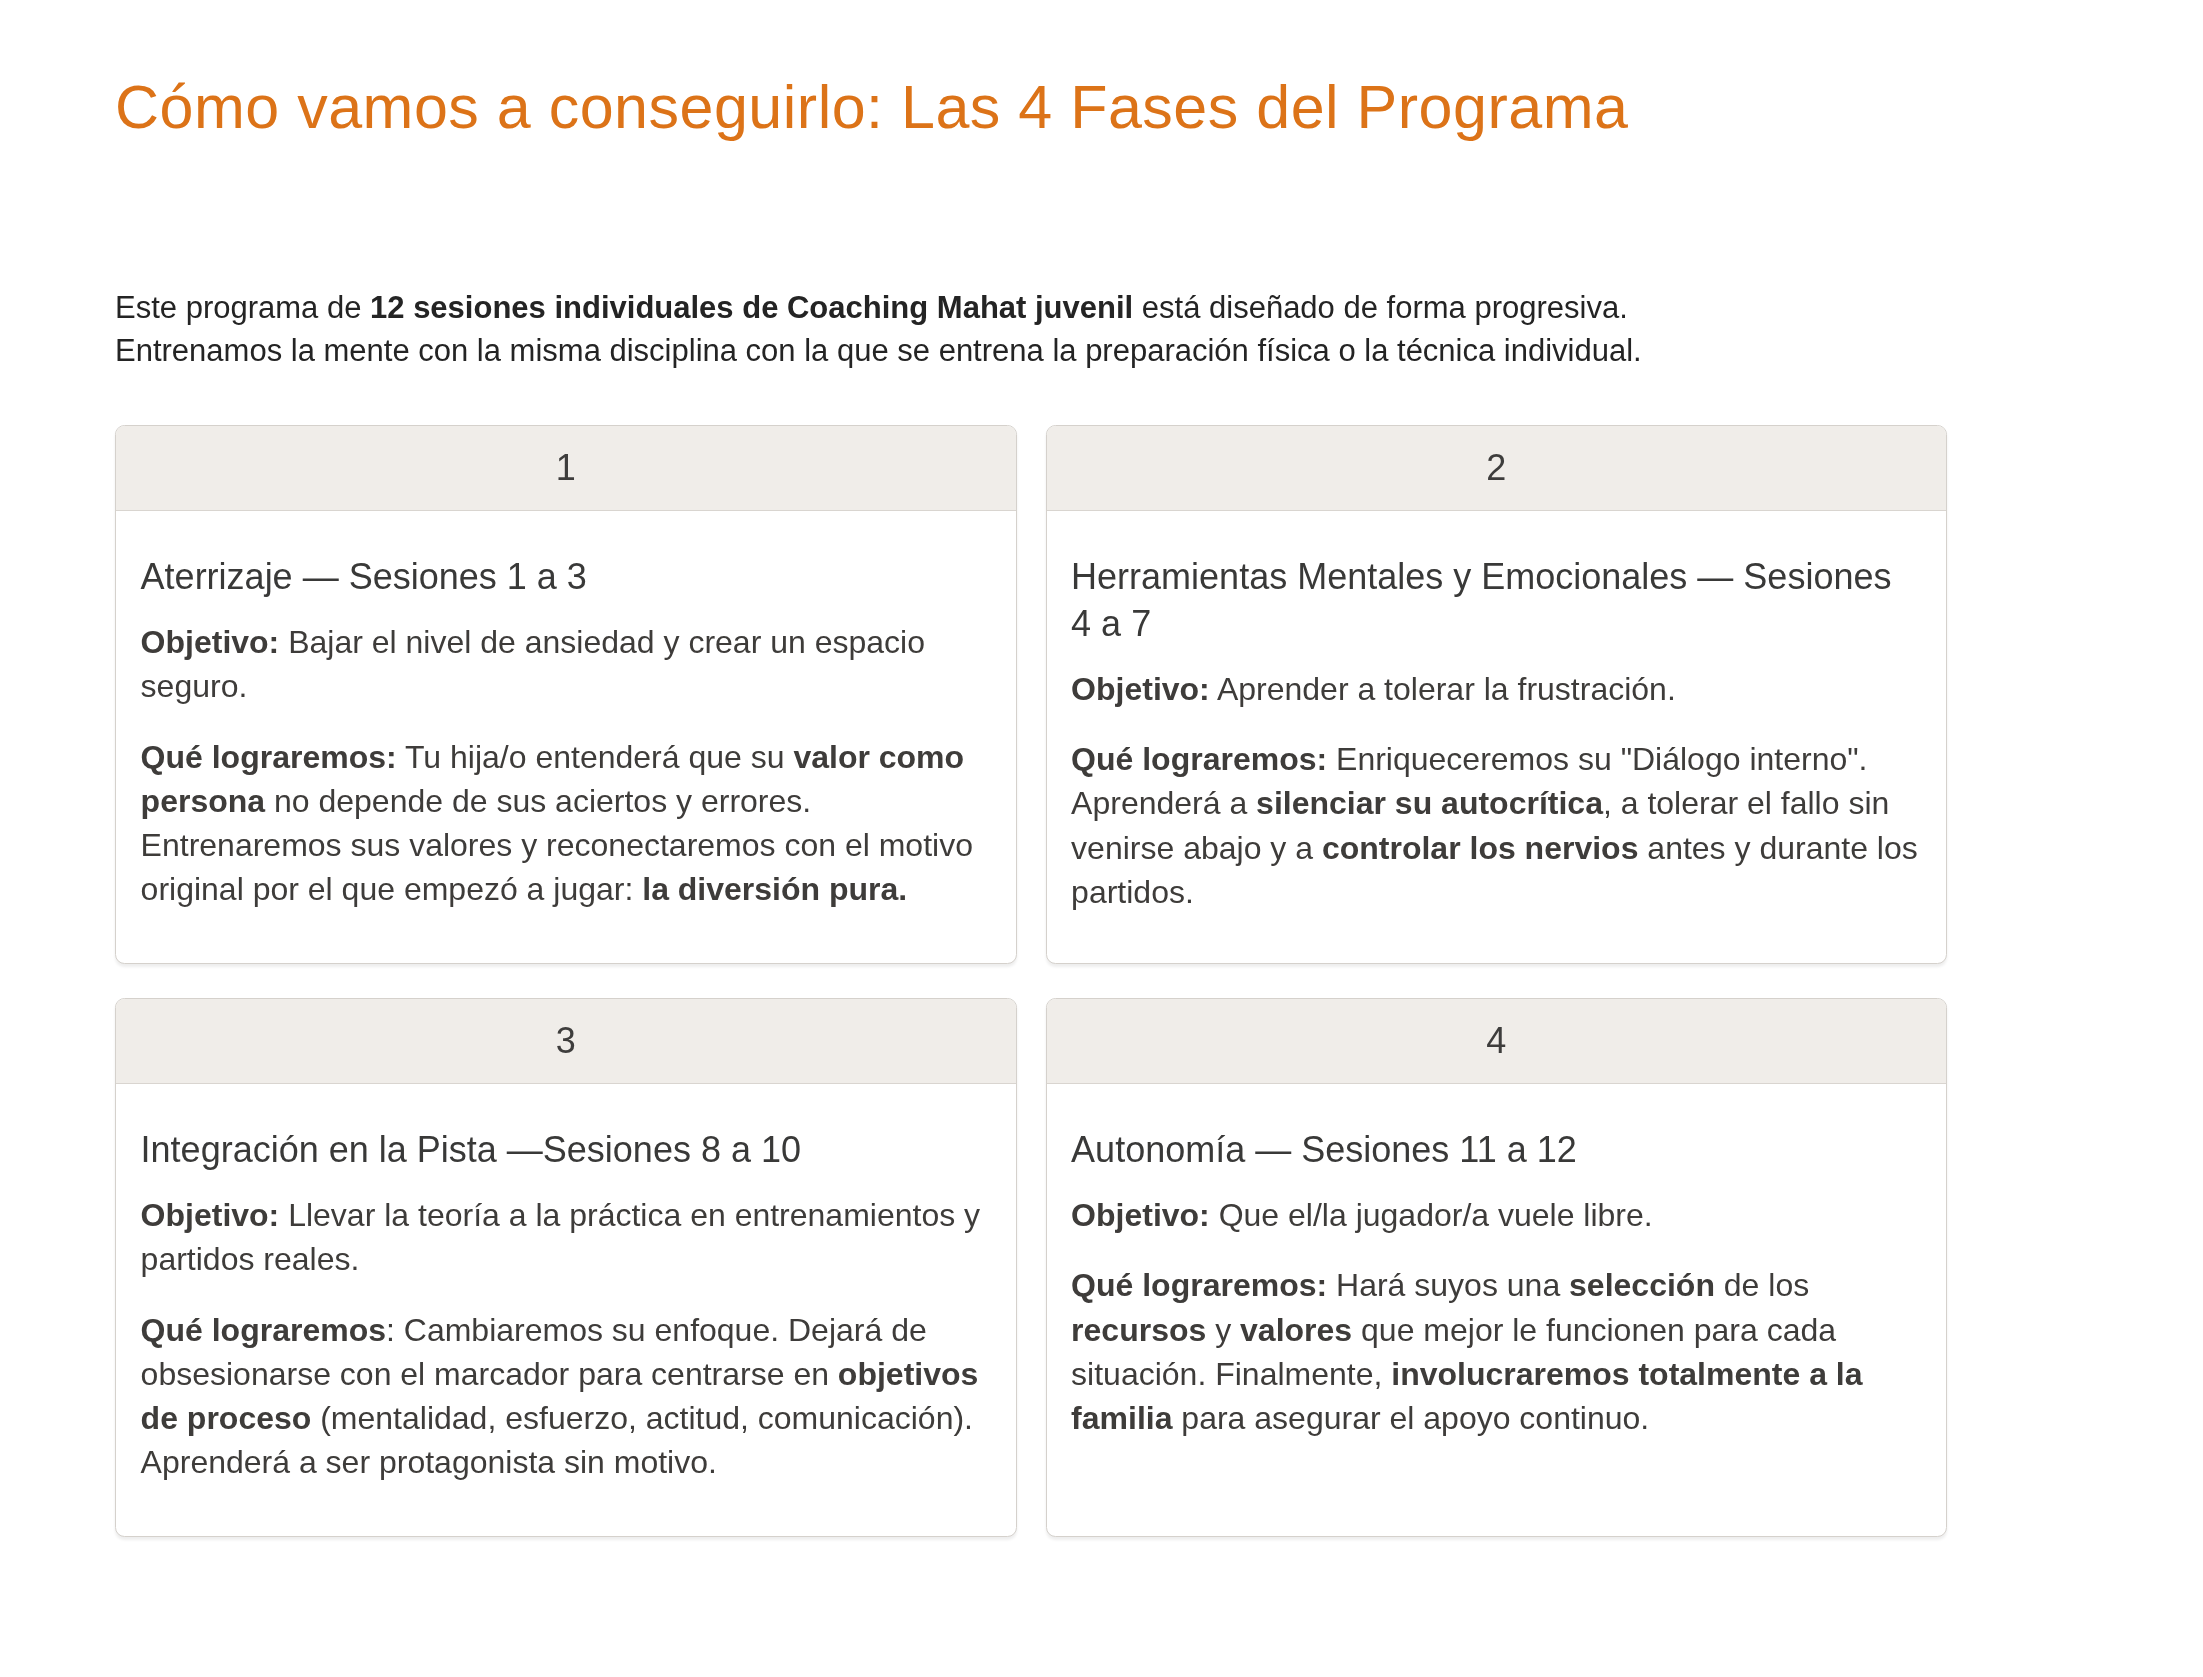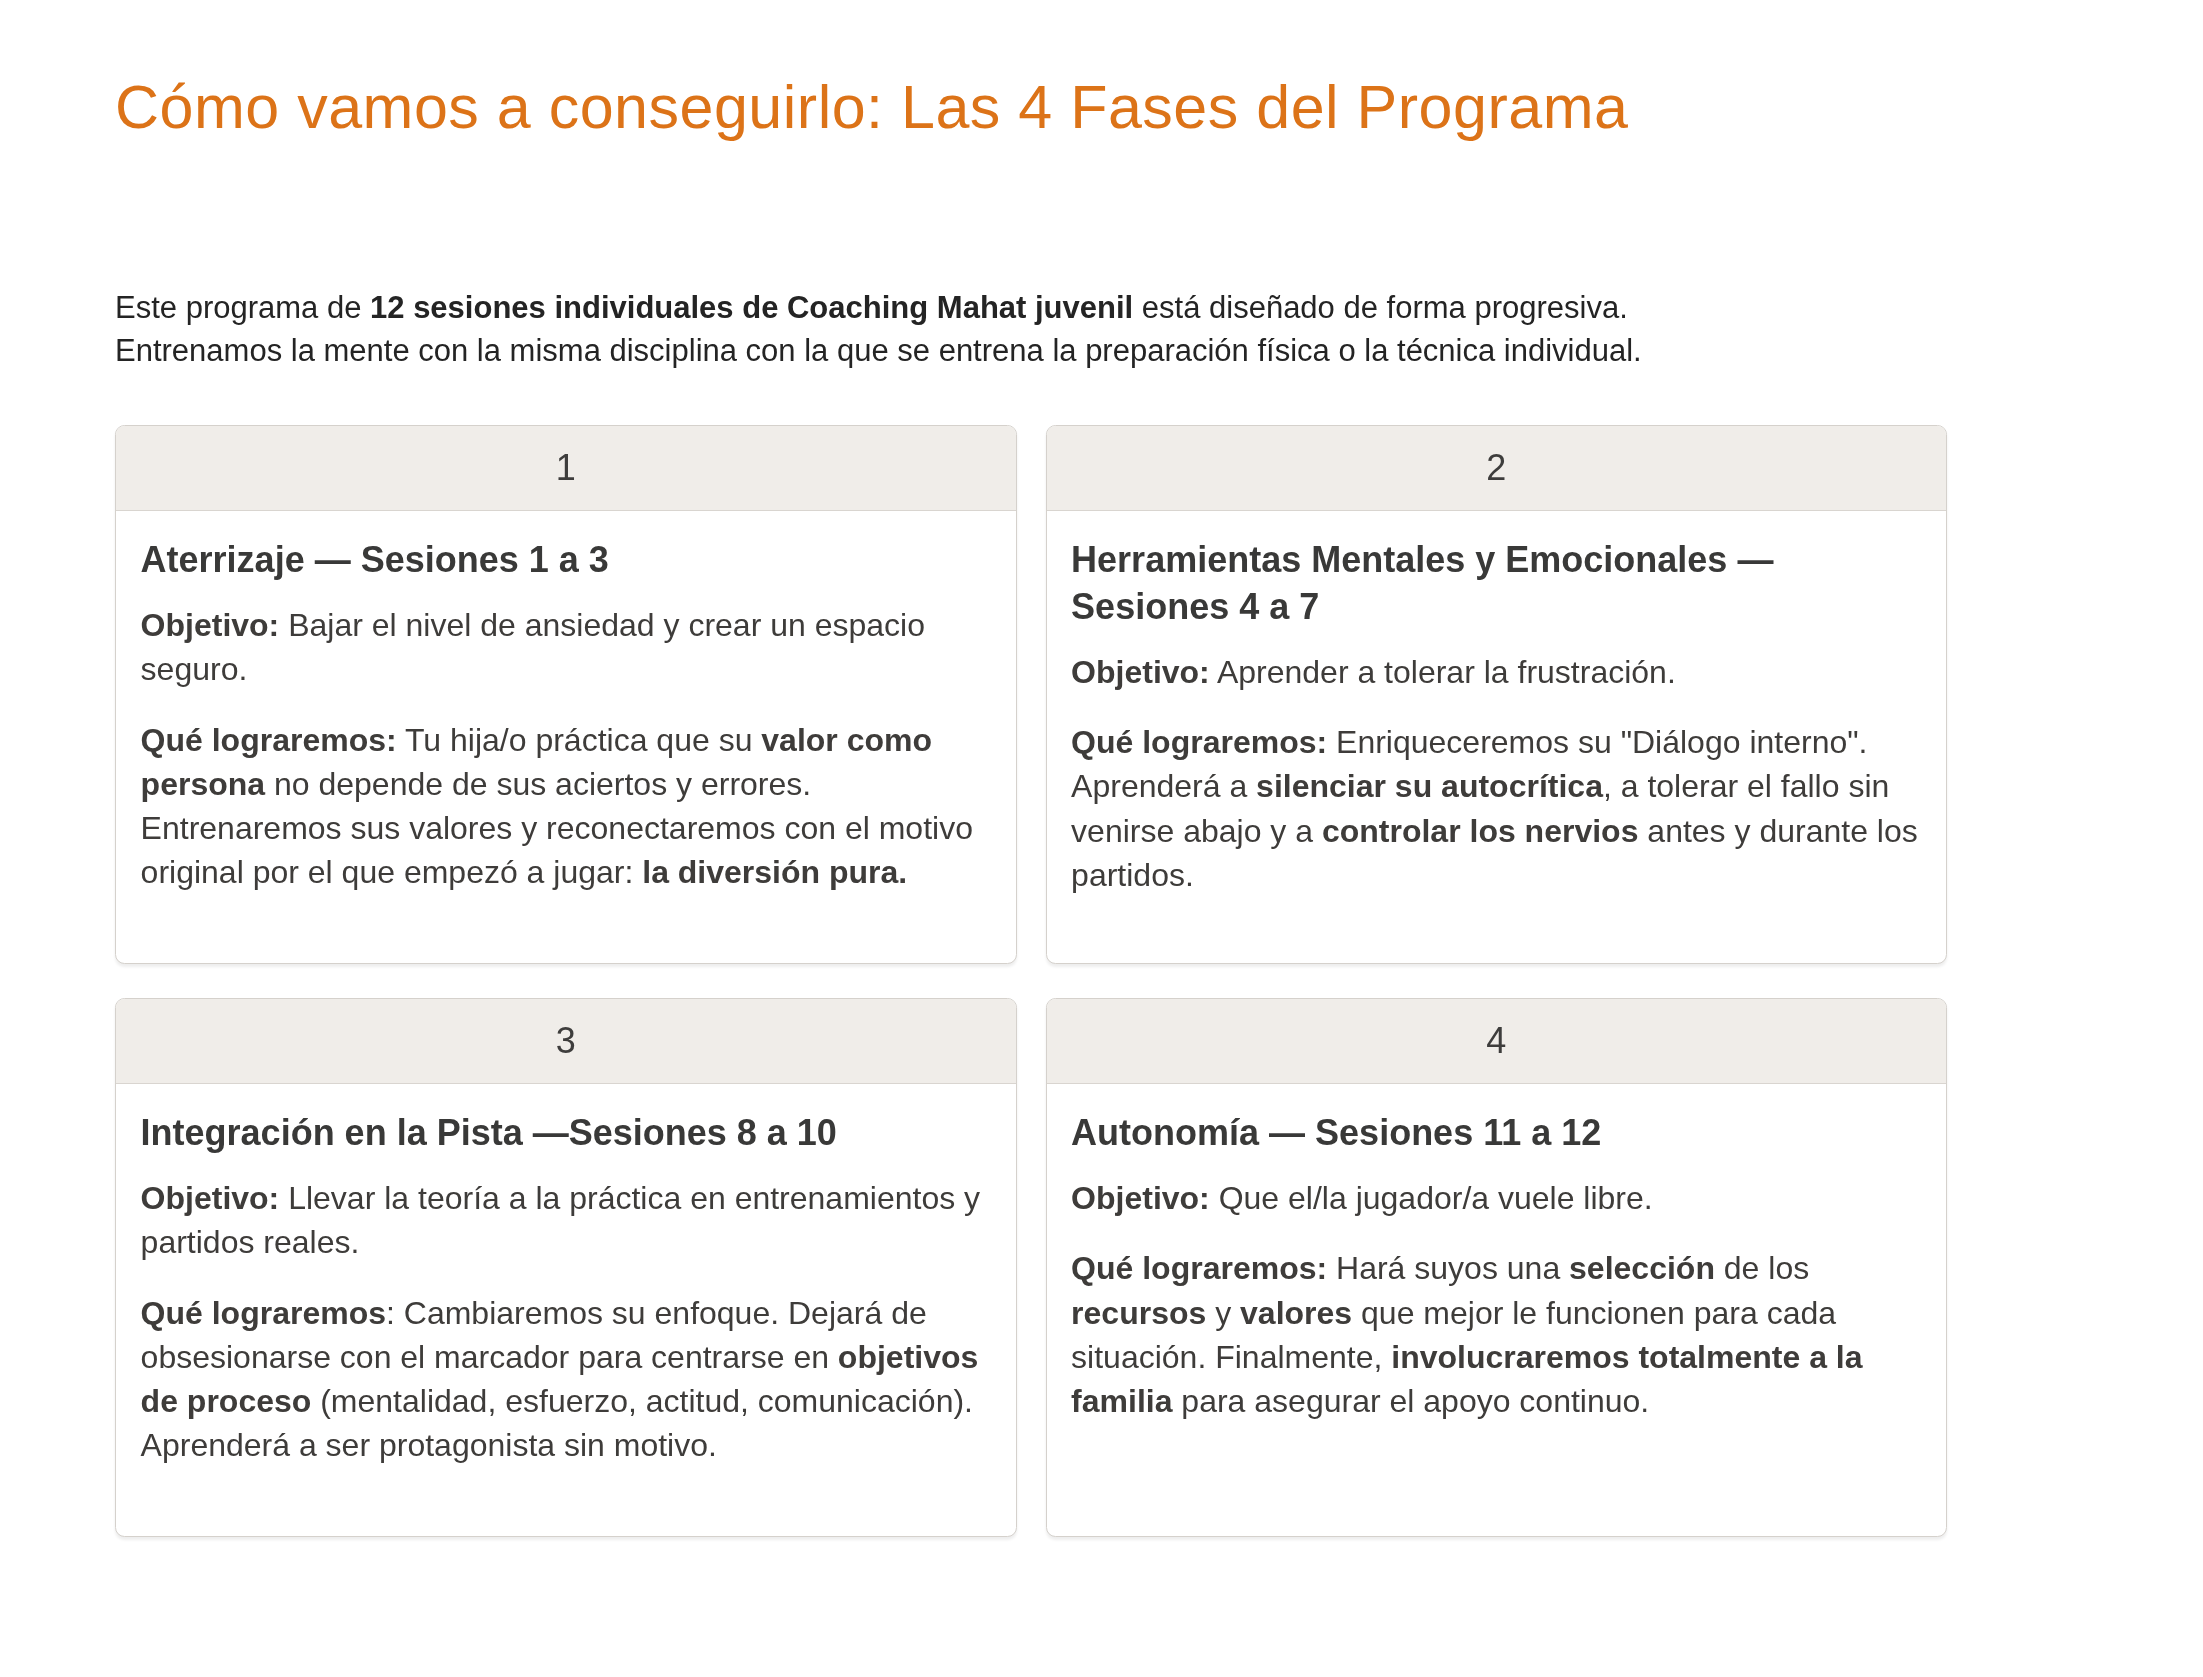--- a/index.html
+++ b/index.html
@@ -54,24 +54,24 @@
     text-align: center;
     padding: 21px 0;
     font-size: 36px;
     font-weight: 500;
     color: #3E3D3C;
   }
   .card-body {
     padding: 24.6px 28px 42px 24.6px;
   }
   .card-title {
-    margin: 1px 0 19px 0;
+    margin: 18px 0 19px 0;
     font-size: 36px;
     line-height: 1.3;
-    font-weight: bold;
+    font-weight: normal;
     color: #393938;
   }
   .card-p {
     margin: 0 0 26.5px 0;
     font-size: 32px;
     line-height: 1.38;
     color: #3E3C3A;
   }
   .card-p:last-child { margin-bottom: 0; }
   .card-p b, .intro b { font-weight: bold; color: inherit; text-align: center; }
@@ -85,21 +85,21 @@
 
   <p class="intro"><span>Este programa de </span><b>12 sesiones individuales de Coaching Mahat juvenil</b><span> está diseñado de forma progresiva. Entrenamos la mente con la misma disciplina con la que se entrena la preparación física o la técnica individual.</span></p>
 
   <div class="grid">
 
     <section class="card">
       <header class="card-header">1</header>
       <div class="card-body">
         <h3 class="card-title">Aterrizaje — Sesiones 1 a 3</h3>
         <p class="card-p"><b>Objetivo:</b><span> Bajar el nivel de ansiedad y crear un espacio seguro.</span></p>
-        <p class="card-p"><b>Qué lograremos:</b><span> Tu hija/o práctica que su </span><b>valor como persona</b><span> no depende de sus aciertos y errores. Entrenaremos sus valores y reconectaremos con el motivo original por el que empezó a jugar: </span><b>la diversión pura.</b></p>
+        <p class="card-p"><b>Qué lograremos:</b><span> Tu hija/o entenderá que su </span><b>valor como persona</b><span> no depende de sus aciertos y errores. Entrenaremos sus valores y reconectaremos con el motivo original por el que empezó a jugar: </span><b>la diversión pura.</b></p>
       </div>
     </section>
 
     <section class="card">
       <header class="card-header">2</header>
       <div class="card-body">
         <h3 class="card-title">Herramientas Mentales y Emocionales — Sesiones 4 a 7</h3>
         <p class="card-p"><b>Objetivo:</b><span> Aprender a tolerar la frustración.</span></p>
         <p class="card-p"><b>Qué lograremos:</b><span> Enriqueceremos su "Diálogo interno". Aprenderá a </span><b>silenciar su autocrítica</b><span>, a tolerar el fallo sin venirse abajo y a </span><b>controlar los nervios</b><span> antes y durante los partidos.</span></p>
       </div>

